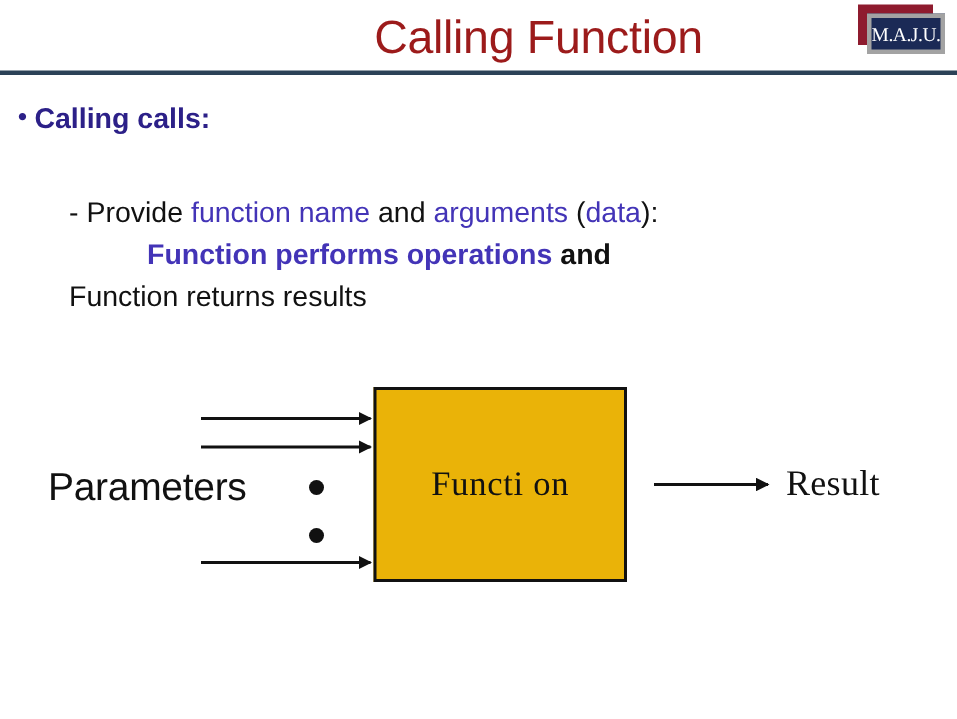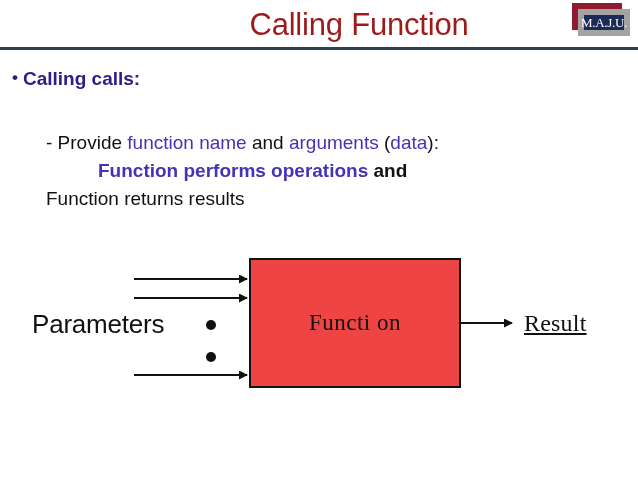--- a/index.html
+++ b/index.html
@@ -63,21 +63,21 @@
     height: 27px;
     background: #8e1b2e;
   }
   .logo-plate {
     position: absolute;
     left: 6px;
     top: 6px;
     width: 52px;
     height: 27px;
     background: #1b2a56;
-    border: 6px solid #a3a3a3;
+    border: 3px solid #a3a3a3;
     box-sizing: border-box;
     display: flex;
     align-items: center;
     justify-content: center;
   }
   .logo-text {
     color: #ffffff;
     font-family: "Liberation Serif", serif;
     font-size: 13px;
     letter-spacing: -0.3px;
@@ -121,25 +121,25 @@
     top: 0;
     width: 638px;
     height: 479px;
     pointer-events: none;
   }
 
   .fn-box {
     position: absolute;
     left: 249px;
     top: 258px;
-    width: 212px;
+    width: 169px;
     height: 130px;
     border: 2px solid #111111;
     box-sizing: border-box;
-    background: #ef4444;
+    background: #eab308;
     display: flex;
     align-items: center;
     justify-content: center;
   }
   .fn-label {
     font-family: "Liberation Serif", serif;
     font-size: 23px;
     color: #111111;
     letter-spacing: 0.5px;
     white-space: nowrap;
@@ -158,21 +158,20 @@
 
   .result-label {
     position: absolute;
     left: 524px;
     top: 310px;
     font-family: "Liberation Serif", serif;
     font-size: 24px;
     color: #111111;
     letter-spacing: 0.2px;
     white-space: nowrap;
-    text-decoration: underline;
   }
 </style>
 </head>
 <body>
 
 <div class="slide">
 
   <div class="slide-title">Calling Function</div>
   <div class="title-rule"></div>
 

